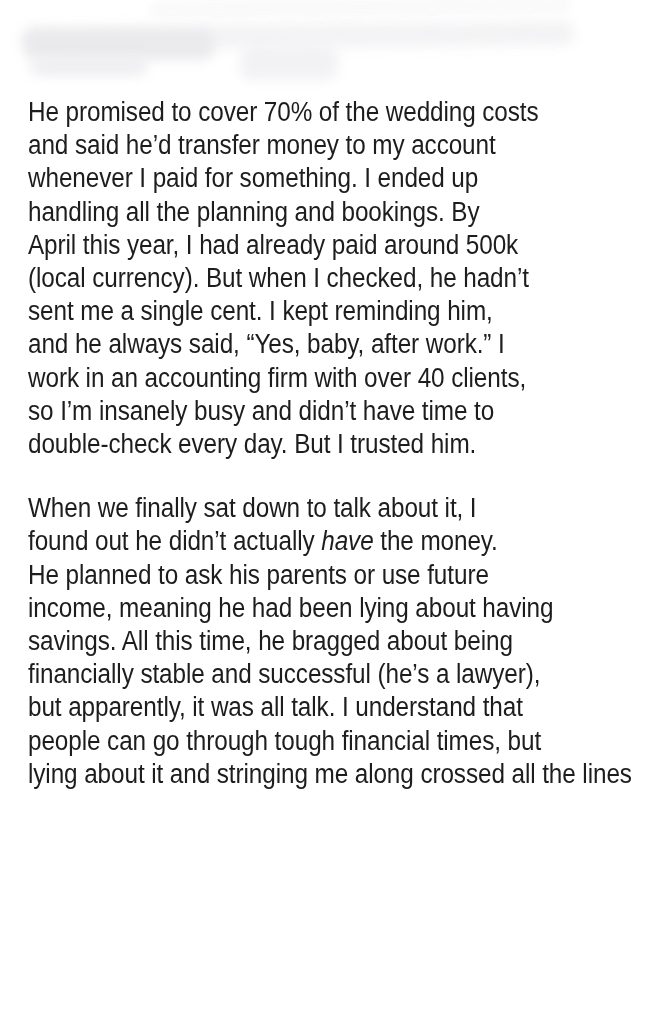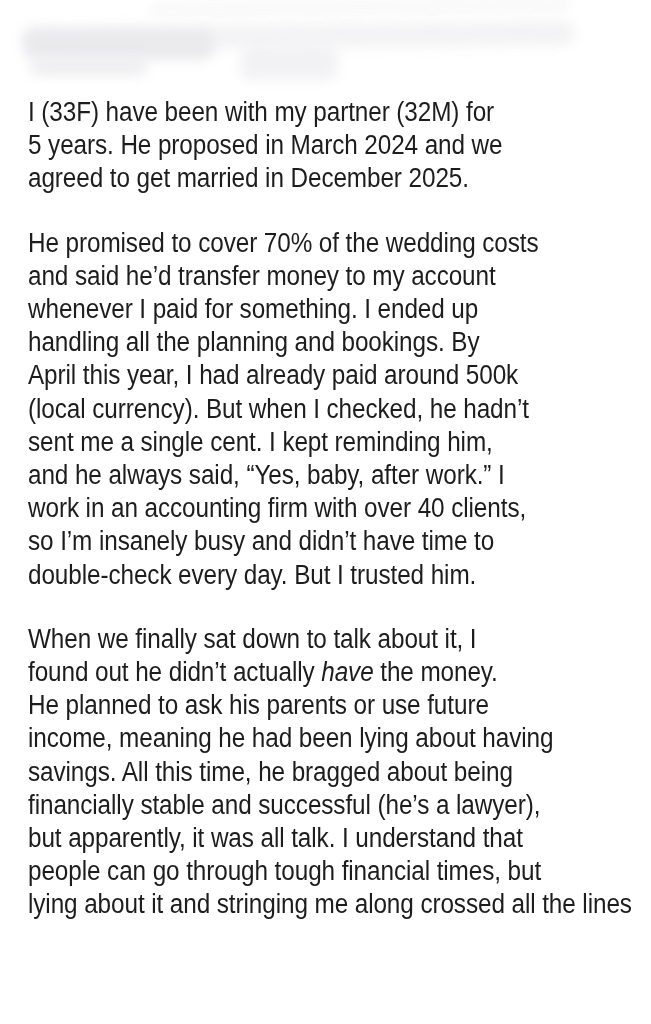--- a/index.html
+++ b/index.html
@@ -61,25 +61,20 @@
 
 <div class="redaction red-e"></div>
 <div class="redaction red-a"></div>
 <div class="redaction red-b"></div>
 <div class="redaction red-c"></div>
 <div class="redaction red-d"></div>
 
 <div class="post">
 
 
-  <div class="paragraph">
-    <div class="body-line">I (33F) have been with my partner (32M) for</div>
-    <div class="body-line">5 years. He proposed in March 2024 and we</div>
-    <div class="body-line">agreed to get married in December 2025.</div>
-  </div>
 
   <div class="paragraph">
     <div class="body-line">He promised to cover 70% of the wedding costs</div>
     <div class="body-line">and said he’d transfer money to my account</div>
     <div class="body-line">whenever I paid for something. I ended up</div>
     <div class="body-line">handling all the planning and bookings. By</div>
     <div class="body-line">April this year, I had already paid around 500k</div>
     <div class="body-line">(local currency). But when I checked, he hadn’t</div>
     <div class="body-line">sent me a single cent. I kept reminding him,</div>
     <div class="body-line">and he always said, “Yes, baby, after work.” I</div>

